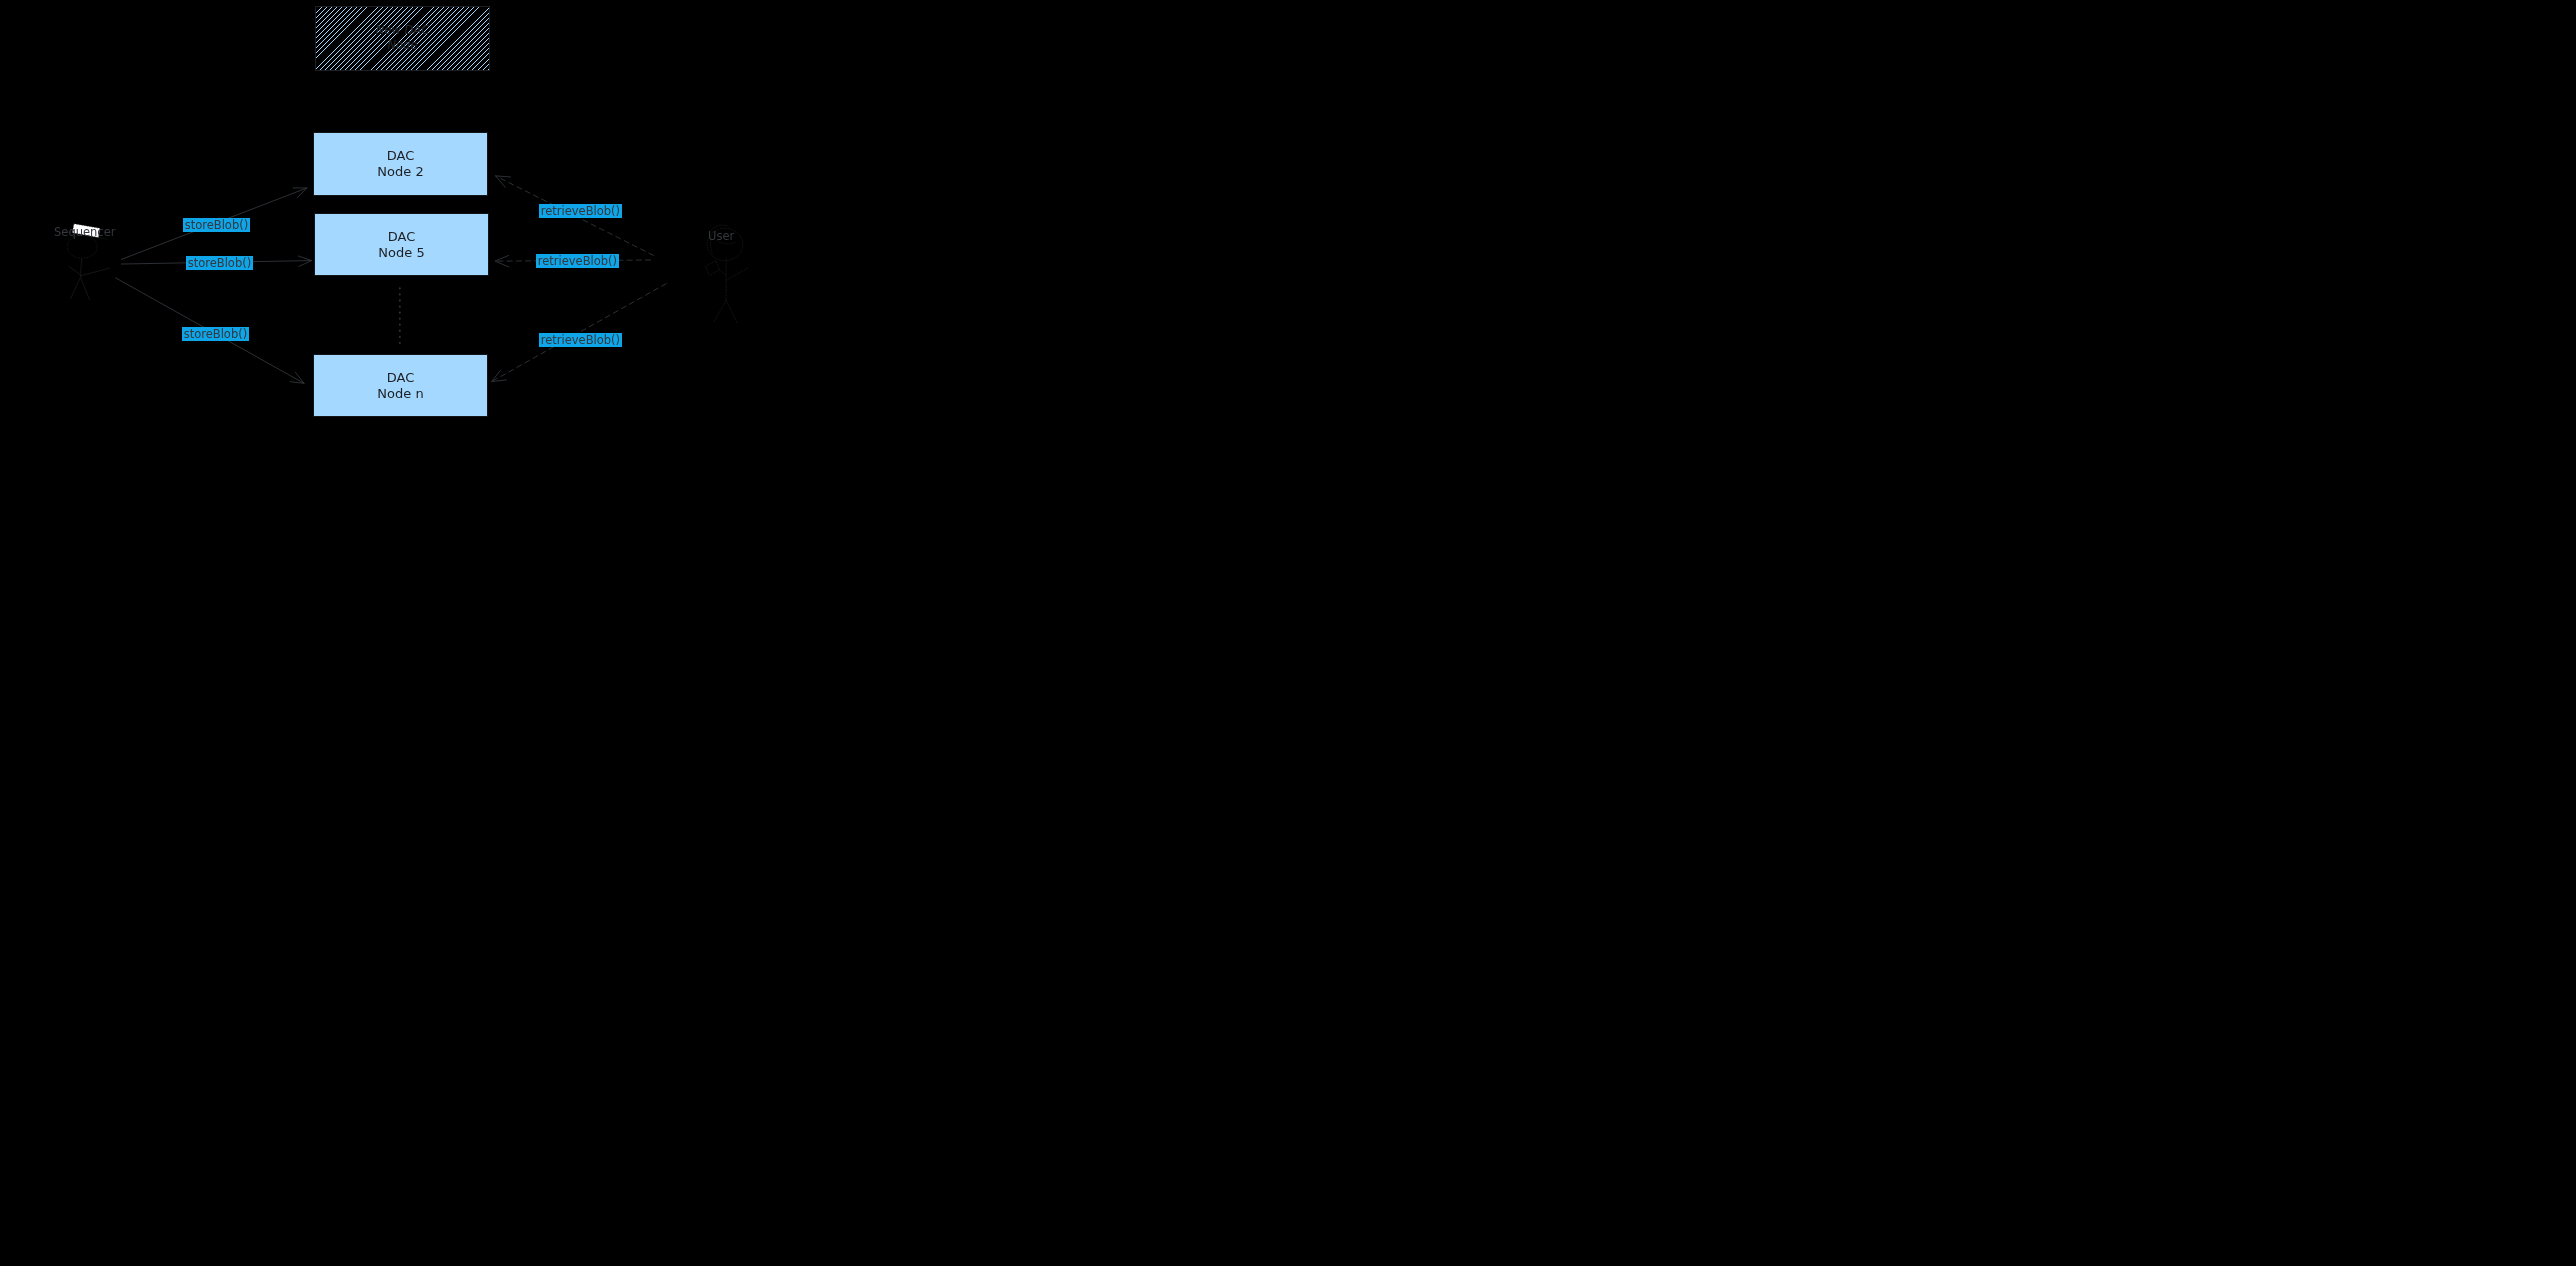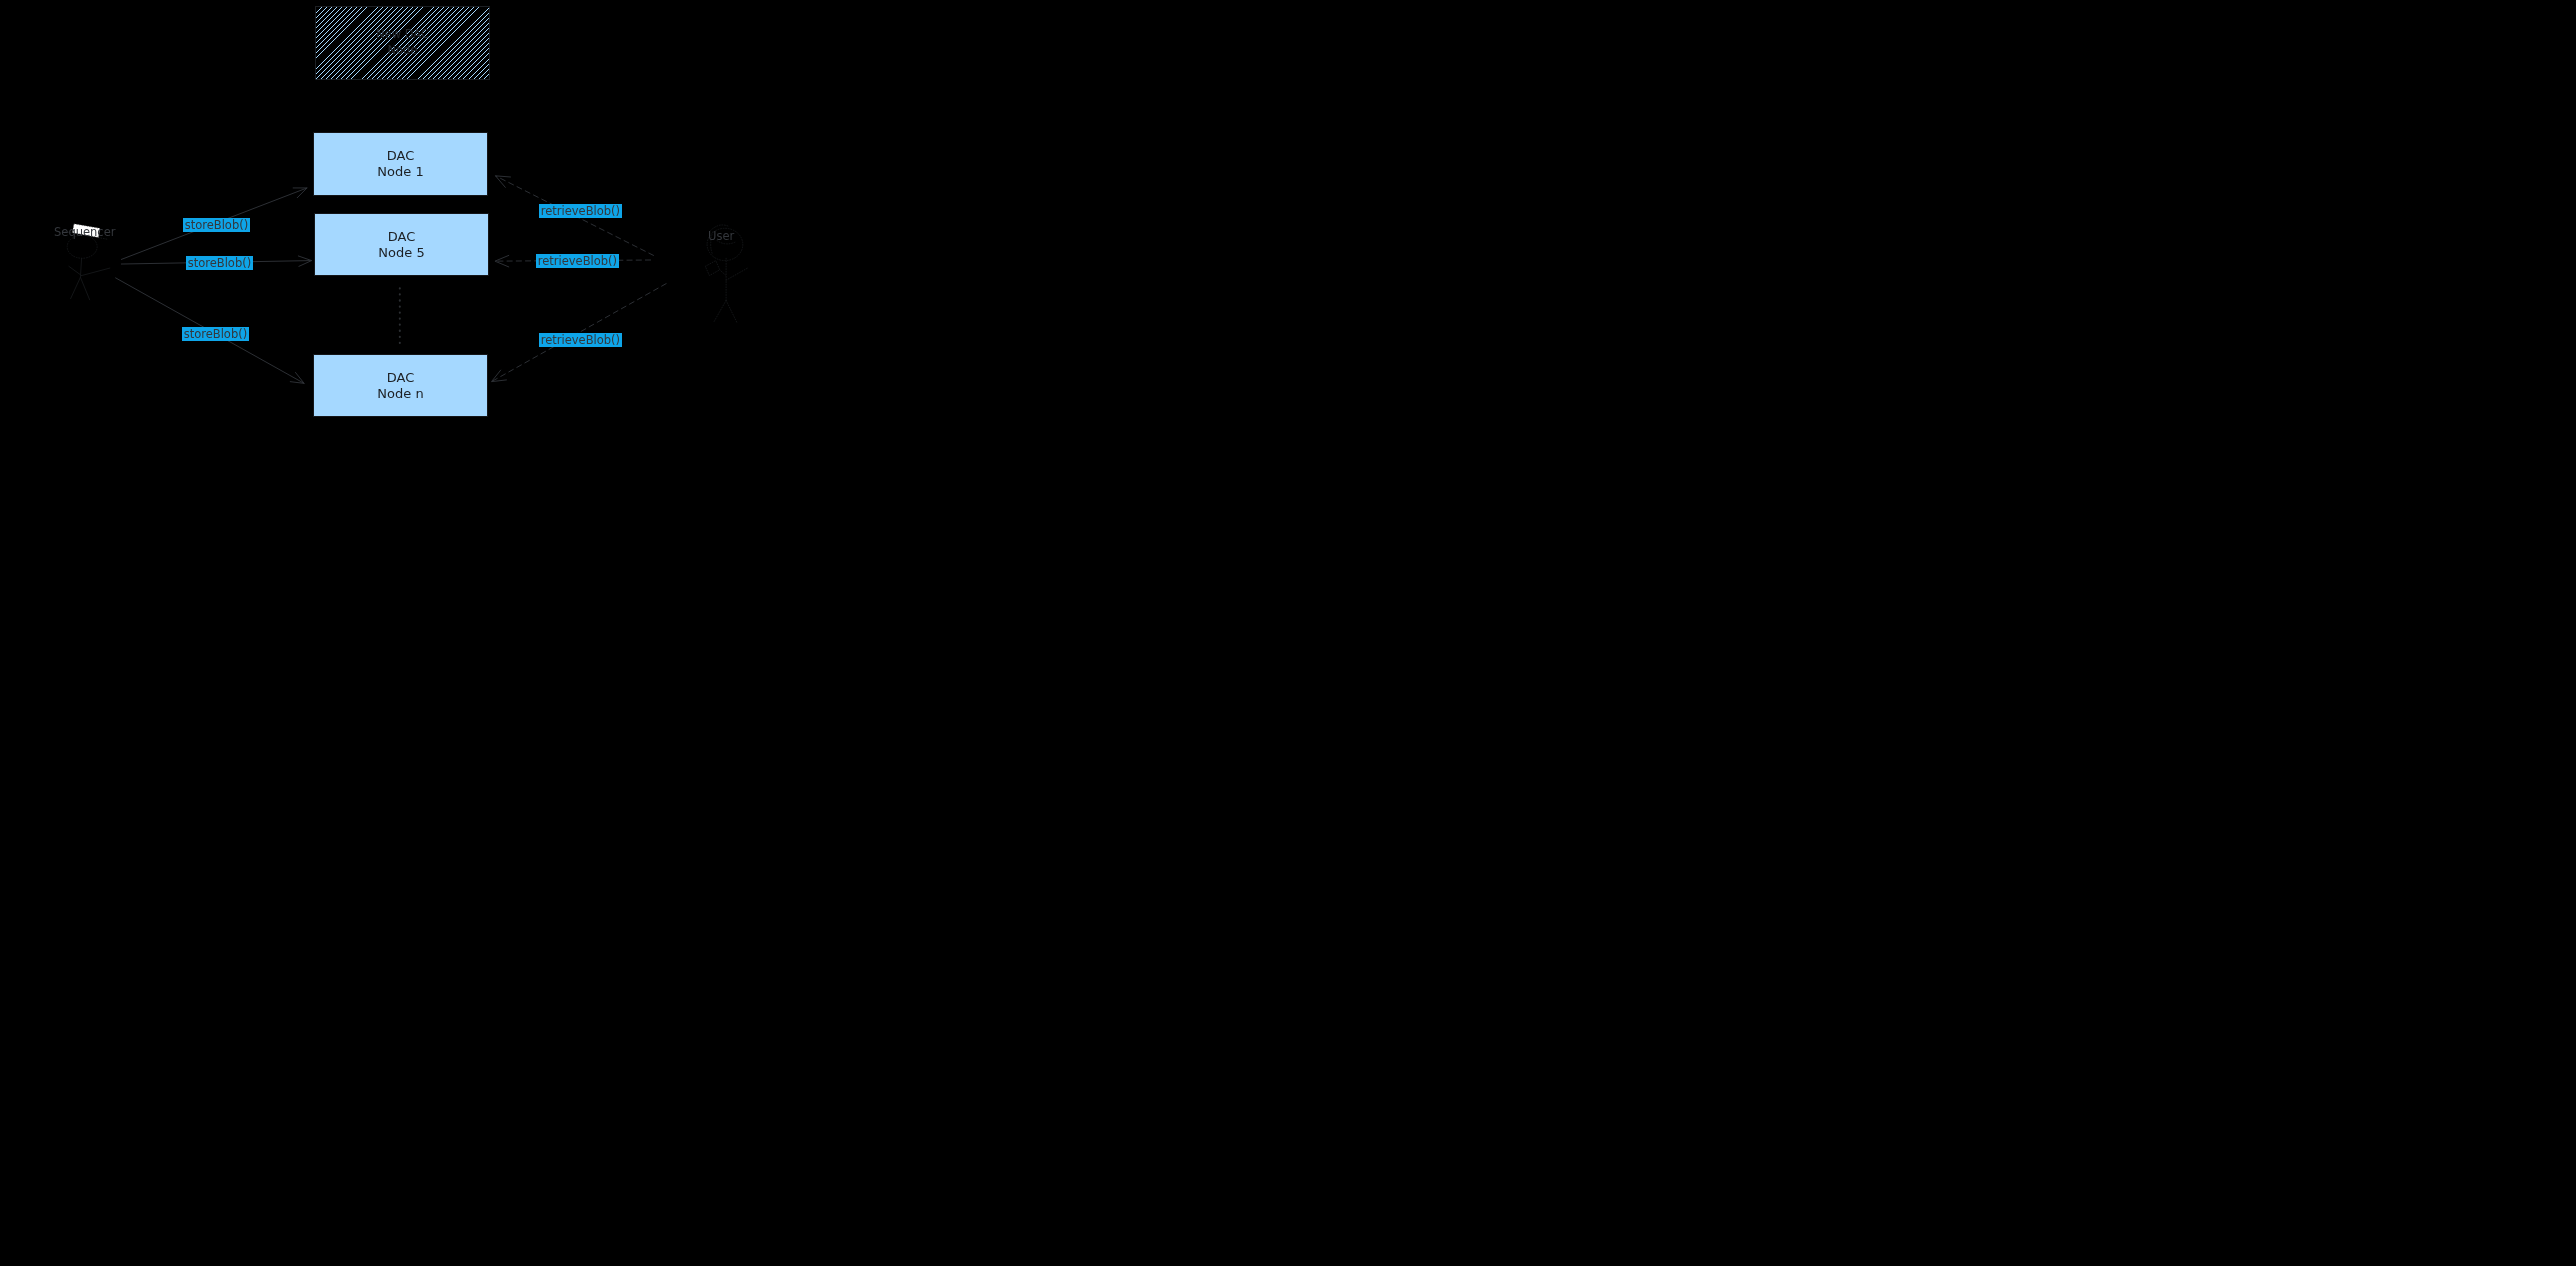--- a/index.html
+++ b/index.html
@@ -89,28 +89,28 @@
       <path class="fig dot" d="M1243,417 Q1258,428 1277,419"></path>
       <polygon class="fig dot" points="1223,462 1241,452 1248,468 1230,478"></polygon>
       <line class="fig dot" x1="1259" y1="448" x2="1259" y2="521"></line>
       <line class="fig dot" x1="1259" y1="486" x2="1298" y2="464"></line>
       <line class="fig dot" x1="1250" y1="470" x2="1259" y2="478"></line>
       <line class="fig dot" x1="1259" y1="521" x2="1238" y2="558"></line>
       <line class="fig dot" x1="1259" y1="521" x2="1278" y2="560"></line>
     </g>
   </svg>
 
-  <div class="node hatched" style="left:315px;top:5.8px;width:175px;height:74px;">
+  <div class="node hatched" style="left:315px;top:5.8px;width:175px;height:65px;font-style:italic;">
     <div>New DAC</div>
     <div>Node</div>
   </div>
 
   <div class="node blue" style="left:313px;top:132px;width:175px;height:64px;">
     <div>DAC</div>
-    <div>Node 1</div>
+    <div>Node 2</div>
   </div>
   <div class="node blue" style="left:314px;top:213px;width:175px;height:63px;">
     <div>DAC</div>
     <div>Node 5</div>
   </div>
   <div class="node blue" style="left:313px;top:354px;width:175px;height:63px;">
     <div>DAC</div>
     <div>Node n</div>
   </div>
 

